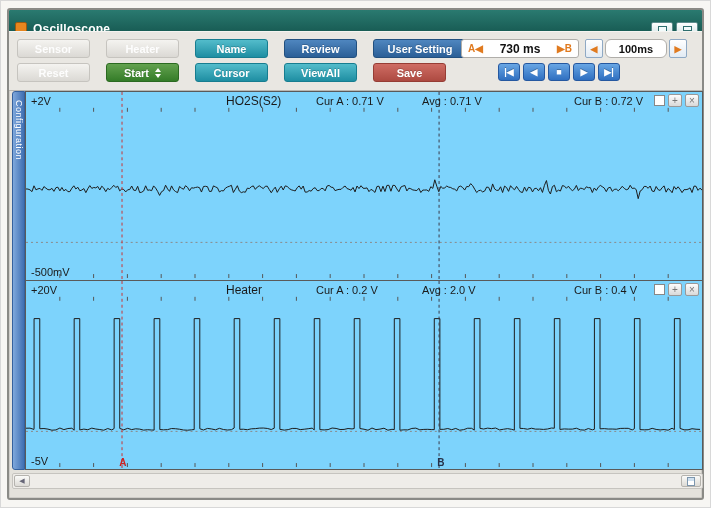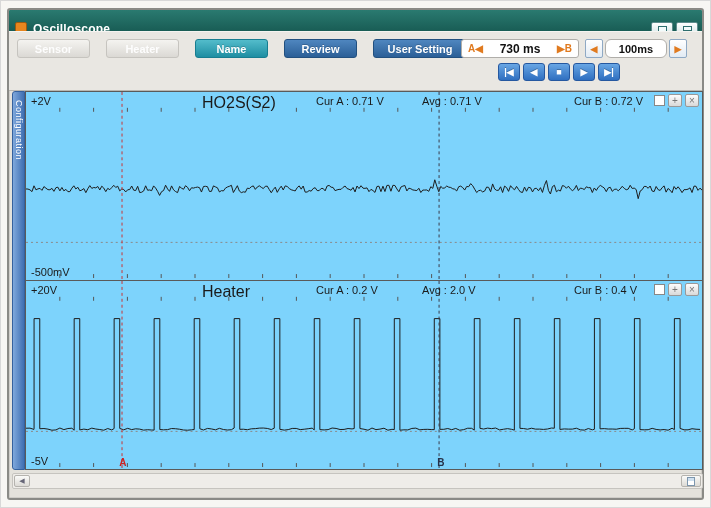--- a/index.html
+++ b/index.html
@@ -62,21 +62,21 @@
             background:linear-gradient(90deg,#7fa8dc,#3f6fb2);border:1px solid #35619e;
             border-radius:3px 0 0 3px;display:flex;justify-content:center;cursor:pointer}
   .side-tab span{writing-mode:vertical-rl;color:#fff;font-size:9px;padding-top:8px;letter-spacing:.5px}
 
   .panels{position:absolute;left:16px;top:81px;width:678px;height:379px}
   .panel{position:absolute;left:0;width:678px;height:190px;background:#7dd3fc;border:1px solid #5a5a5a;overflow:hidden}
   #panel1{top:0}#panel2{top:189px}
   .wave{position:absolute;left:0;top:0;width:100%;height:100%}
   .plabel{position:absolute;z-index:2;color:#1a1a1a;font-size:11px;white-space:nowrap}
   .lbl-top{left:5px;top:3px}
-  .panel-title{left:176px;top:2px;font-size:16px}
+  .panel-title{left:200px;top:2px;font-size:12px}
   .lbl-cura{left:290px;top:3px}
   .lbl-avg{left:396px;top:3px}
   .lbl-curb{left:548px;top:3px}
   .lbl-bottom{left:5px;bottom:2px}
   .panel-ctrls{position:absolute;right:3px;top:2px;z-index:3;display:flex;gap:3px;align-items:center}
   .chk{width:11px;height:11px;background:#fff;border:1px solid #888;cursor:pointer}
   .mini-btn{width:14px;height:13px;background:linear-gradient(#fdfdfd,#d9d9d9);border:1px solid #999;
             border-radius:2px;font-size:10px;line-height:10px;color:#777;display:flex;align-items:center;
             justify-content:center;cursor:pointer}
   .cur-lbl{position:absolute;bottom:1px;z-index:2;font-size:10px;font-weight:bold}
@@ -112,20 +112,33 @@
     </div>
   </div>
 
   <div class="toolbar">
     <div class="btnrow row1">
       <div class="tbtn v-disabled">Sensor</div>
       <div class="tbtn v-disabled">Heater</div>
       <div class="tbtn v-teal">Name</div>
       <div class="tbtn v-blue">Review</div>
       <div class="tbtn v-blue wide">User Setting</div>
+    </div>
+    <div class="btnrow row2">
+      <div class="tbtn v-disabled">Reset</div>
+      <div class="tbtn v-green">
+        <span>Start</span>
+        <span class="spin">
+            <i class="up"></i>
+            <i class="dn"></i>
+          </span>
+      </div>
+      <div class="tbtn v-teal">Cursor</div>
+      <div class="tbtn v-teal">ViewAll</div>
+      <div class="tbtn v-red">Save</div>
     </div>
 
     <div class="cursor-span-box">
       <span class="orange">A◀</span>
       <span class="span-val">730 ms</span>
       <span class="orange">▶B</span>
     </div>
     <div class="tb-btn tb-prev">◀</div>
     <div class="tb-value">100ms</div>
     <div class="tb-btn tb-next">▶</div>

